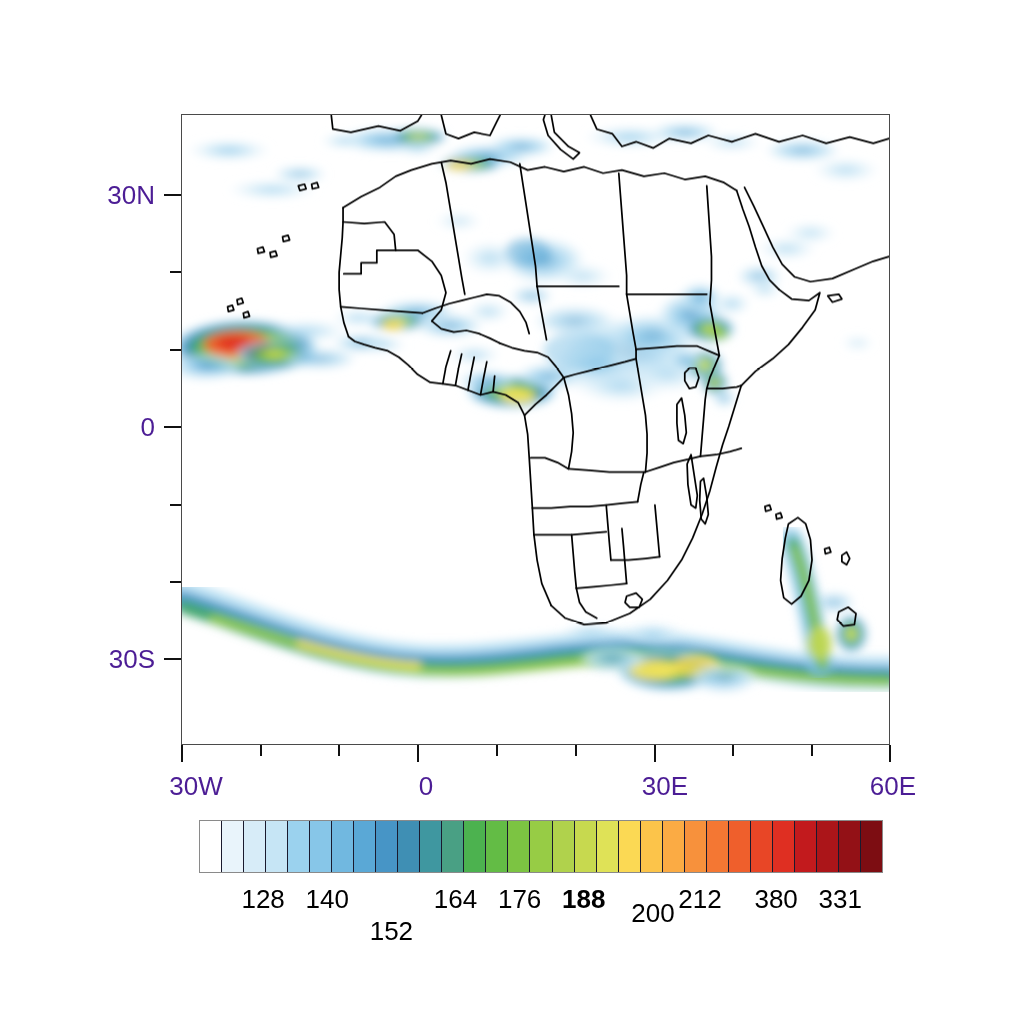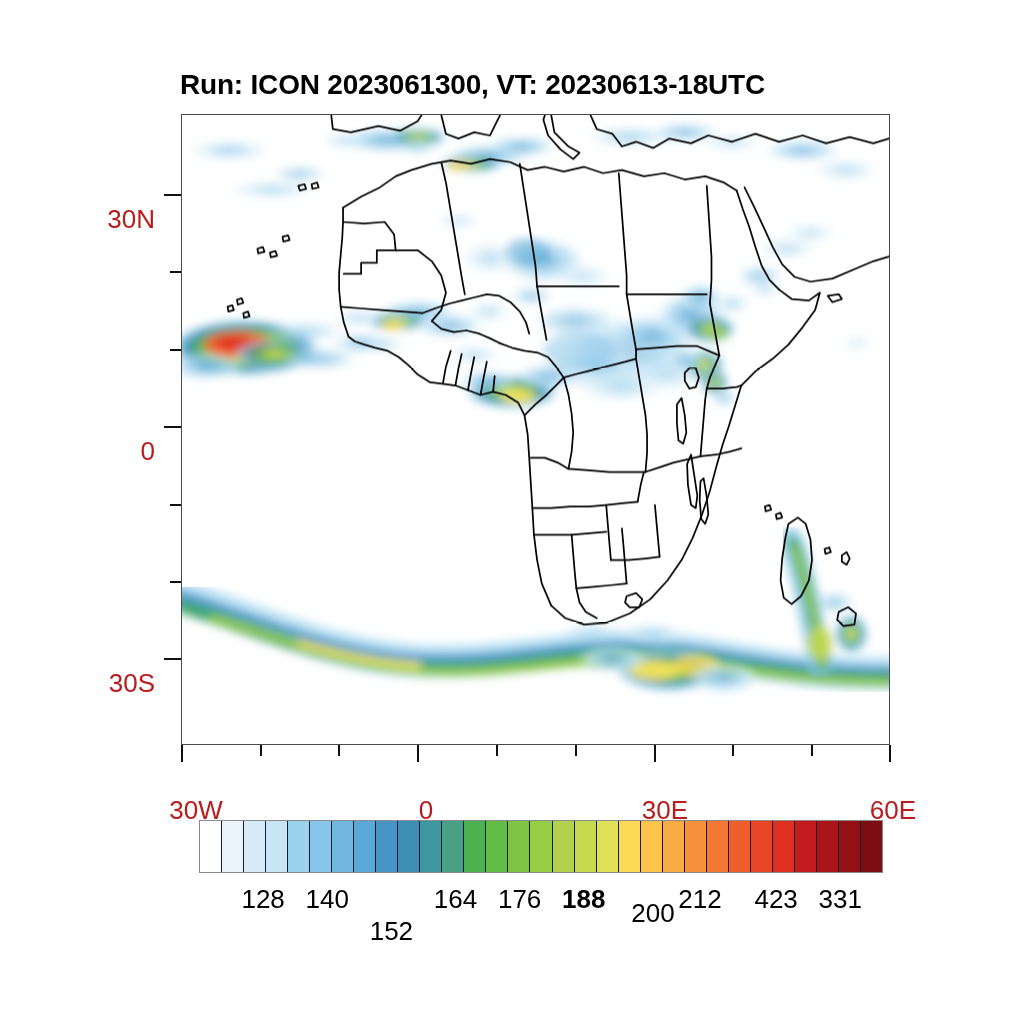--- a/index.html
+++ b/index.html
@@ -17,37 +17,36 @@
   #mapclip{position:absolute;inset:0;overflow:hidden;}
   #mapsvg{position:absolute;left:0;top:0;width:100%;height:100%;display:block;}
 
   
   .tick{position:absolute;background:#111;}
   .tick.x{width:1.6px;height:11px;top:745px;}
   .tick.x.major{height:17px;}
   .tick.y{height:1.6px;width:11px;left:170px;}
   .tick.y.major{width:17px;left:164px;}
 
-  .axlab{position:absolute;font-size:26px;color:#b91c1c;white-space:nowrap;margin-top:24px;}
+  .axlab{position:absolute;font-size:26px;color:#4c1d95;white-space:nowrap;}
   .xlab{top:771px;transform:translateX(-50%);}
   .ylab{left:155px;transform:translate(-100%,-50%);}
 
   
   #cbar{position:absolute;left:199px;top:820px;width:684px;height:53px;
         border:1.4px solid #8a8a8a;box-sizing:border-box;display:flex;}
   #cbar div{flex:1 1 0;height:100%;border-right:1px solid #1a1a2e;box-sizing:border-box;}
   #cbar div:last-child{border-right:none;}
   .cblab{position:absolute;top:884px;font-size:26px;transform:translateX(-50%);white-space:nowrap;}
 </style>
 </head>
 <body>
 
 <div id="root">
 
-  <div class="ttl" id="subtitle">Run: ICON 2023061300,  VT: 20230613-18UTC</div>
 
   <div id="plot">
     <div id="mapclip">
       <svg id="mapsvg" viewBox="0 0 900 800" preserveAspectRatio="none">
         <defs>
           <radialGradient id="gA" cx="50%" cy="50%" r="50%">
             <stop offset="0%" stop-color="#df2f22" stop-opacity="1"></stop>
             <stop offset="18%" stop-color="#f47733" stop-opacity="1"></stop>
             <stop offset="34%" stop-color="#fbd954" stop-opacity="1"></stop>
             <stop offset="50%" stop-color="#97cc45" stop-opacity="1"></stop>
@@ -375,17 +374,17 @@
     </div>
   <div id="cbar-labels">
       <div class="cblab" style="left: 263.125px;">128</div>
       <div class="cblab" style="left: 327.25px;">140</div>
       <div class="cblab" style="left: 391.375px; margin-top: 32px;">152</div>
       <div class="cblab" style="left: 455.5px;">164</div>
       <div class="cblab" style="left: 519.625px;">176</div>
       <div class="cblab" style="left: 583.75px; font-weight: bold;">188</div>
       <div class="cblab" style="left: 653px; margin-top: 14px;">200</div>
       <div class="cblab" style="left: 700px;">212</div>
-      <div class="cblab" style="left: 776.125px;">423</div>
+      <div class="cblab" style="left: 776.125px;">380</div>
       <div class="cblab" style="left: 840.25px;">331</div>
     </div>
 
 </div>
 
 </body></html>

